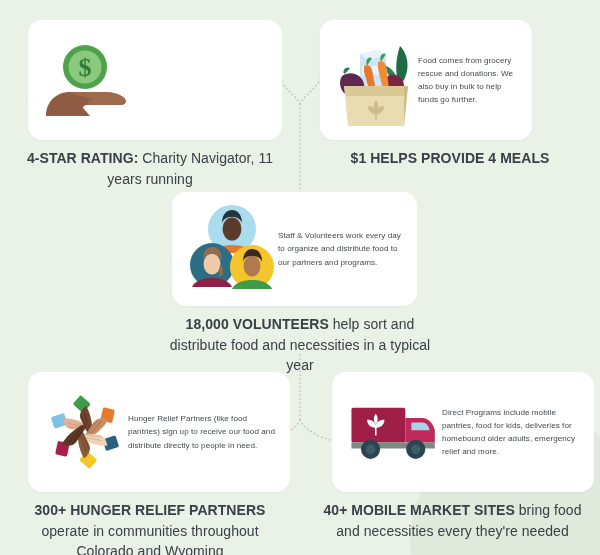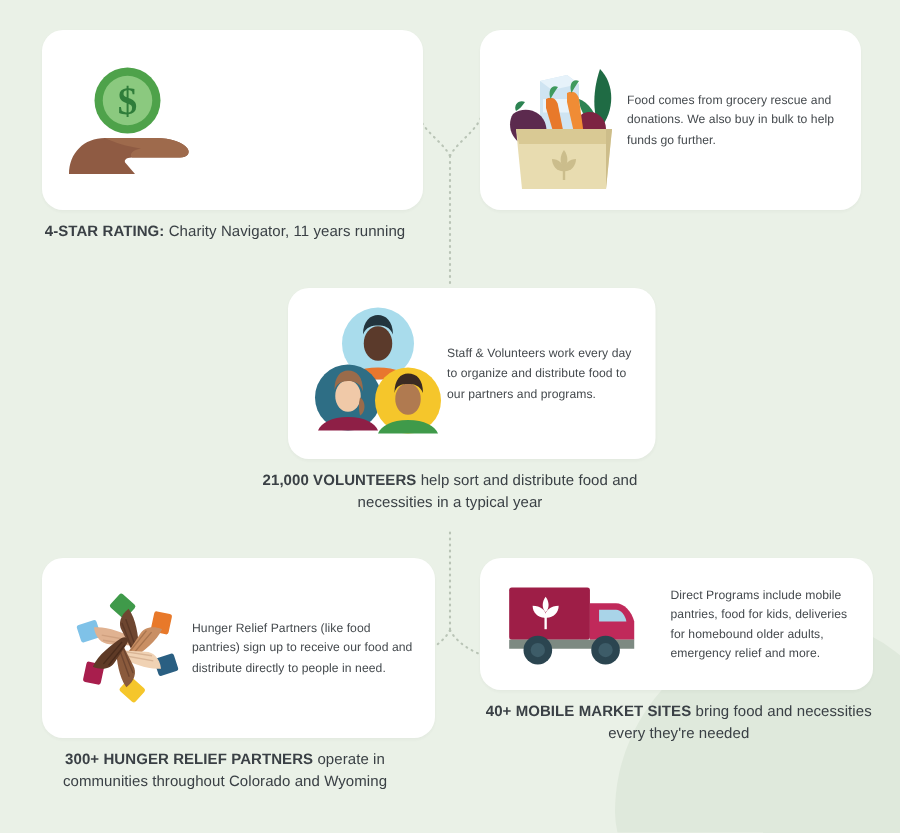--- a/index.html
+++ b/index.html
@@ -58,46 +58,46 @@
   }
   .card-text {
     flex: 1 1 auto;
     font-size: 8.1px;
     line-height: 1.62;
     color: #44494d;
     letter-spacing: 0.05px;
   }
   .caption {
     text-align: center;
-    font-size: 10px;
+    font-size: 14px;
     line-height: 1.48;
     color: #3a4045;
     margin-top: 8px;
     padding: 0 4px;
     letter-spacing: 0.05px;
   }
   .caption .stat {
     font-weight: 700;
   }
 
   
   #block-rating   { left: 10px;  top: 20px;  width: 280px; }
   #block-rating .card { width: 254px; height: 120px; margin-left: 18px; }
 
   #block-meals    { left: 310px; top: 20px;  width: 280px; }
-  #block-meals .card { width: 254px; height: 120px; margin-left: 10px; }
+  #block-meals .card { width: 212px; height: 120px; margin-left: 10px; }
 
   #block-volunteers { left: 160px; top: 192px; width: 280px; }
-  #block-volunteers .card { width: 245px; height: 114px; margin-left: 32px; }
+  #block-volunteers .card { width: 245px; height: 114px; margin-left: 12px; }
 
   #block-partners { left: 10px;  top: 372px; width: 280px; }
   #block-partners .card { width: 262px; height: 120px; margin-left: 18px; justify-content: center; }
 
   #block-mobile   { left: 310px; top: 372px; width: 285px; }
-  #block-mobile .card { width: 262px; height: 88px; margin-left: 10px; gap: 17px; }
+  #block-mobile .card { width: 262px; height: 120px; margin-left: 22px; }
 </style>
 </head>
 <body>
 
 <div id="infographic">
 
   <div class="bg-blob"></div>
 
   <svg class="connectors" viewBox="0 0 600 555" width="600" height="555">
     <g fill="none" stroke="#b9c4b6" stroke-width="1.4" stroke-linecap="round" stroke-dasharray="0.6 3.4">
@@ -156,20 +156,23 @@
           <g fill="#cbbd8c">
             <path d="M42,70 C39,74 39,79 42,82 C45,79 45,74 42,70 Z"></path>
             <path d="M34,76 C34,81 38,85 43,84 C42,79 38,76 34,76 Z"></path>
             <path d="M50,76 C50,81 46,85 41,84 C42,79 46,76 50,76 Z"></path>
             <rect x="41.2" y="82" width="1.6" height="8"></rect>
           </g>
         </svg>
       </div>
       <div class="card-text">Food comes from grocery rescue and donations. We also buy in bulk to help funds go further.</div>
     </div>
+    <div class="caption">
+      <span class="stat">$1 HELPS PROVIDE 4 MEALS</span><span></span>
+    </div>
   </div>
 
   <div class="card-block" id="block-volunteers">
     <div class="card">
       <div class="card-art">
         <svg width="92" height="92" viewBox="0 0 92 92">
 
           <g>
             <circle cx="46" cy="26" r="24" fill="#a9dcec"></circle>
             <path d="M46,42 C58,42 66,46 68,50 L24,50 C26,46 34,42 46,42 Z" fill="#e8772e"></path>
@@ -189,21 +192,21 @@
             <circle cx="66" cy="64" r="22" fill="#f5c62b"></circle>
             <path d="M66,77 C77,77 84,81 86,86 L46,86 C48,81 55,77 66,77 Z" fill="#3f9a4a"></path>
             <ellipse cx="66" cy="63" rx="8.5" ry="10.5" fill="#b07a50"></ellipse>
             <path d="M57,59 C57,50 61,46 66,46 C72,46 76,50 76,59 C74,54 70,53 66,53 C62,53 58,54 57,59 Z" fill="#3a2a22"></path>
           </g>
         </svg>
       </div>
       <div class="card-text">Staff &amp; Volunteers work every day to organize and distribute food to our partners and programs.</div>
     </div>
     <div class="caption">
-      <span class="stat">21,000 VOLUNTEERS</span><span> help sort and distribute food and necessities in a typical year</span>
+      <span class="stat">18,000 VOLUNTEERS</span><span> help sort and distribute food and necessities in a typical year</span>
     </div>
   </div>
 
   <div class="card-block" id="block-partners">
     <div class="card">
       <div class="card-art">
         <svg width="86" height="86" viewBox="0 0 100 100">
           <g>
 
             <g transform="rotate(0 50 50)">

